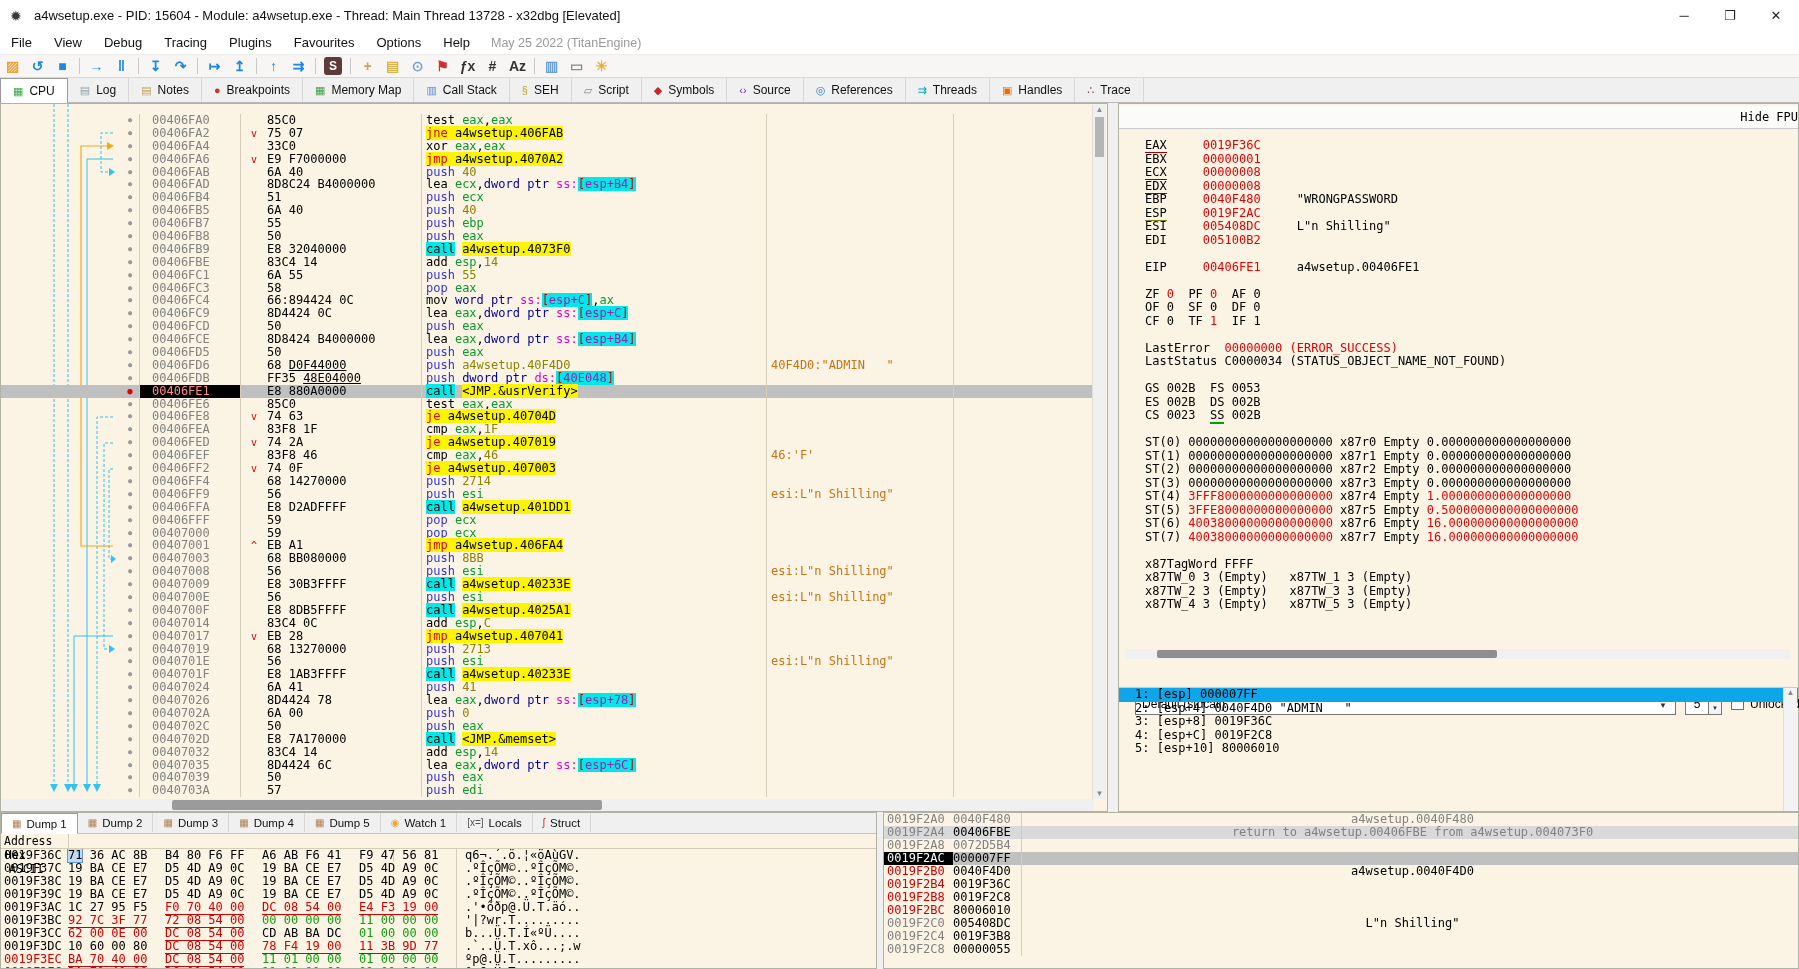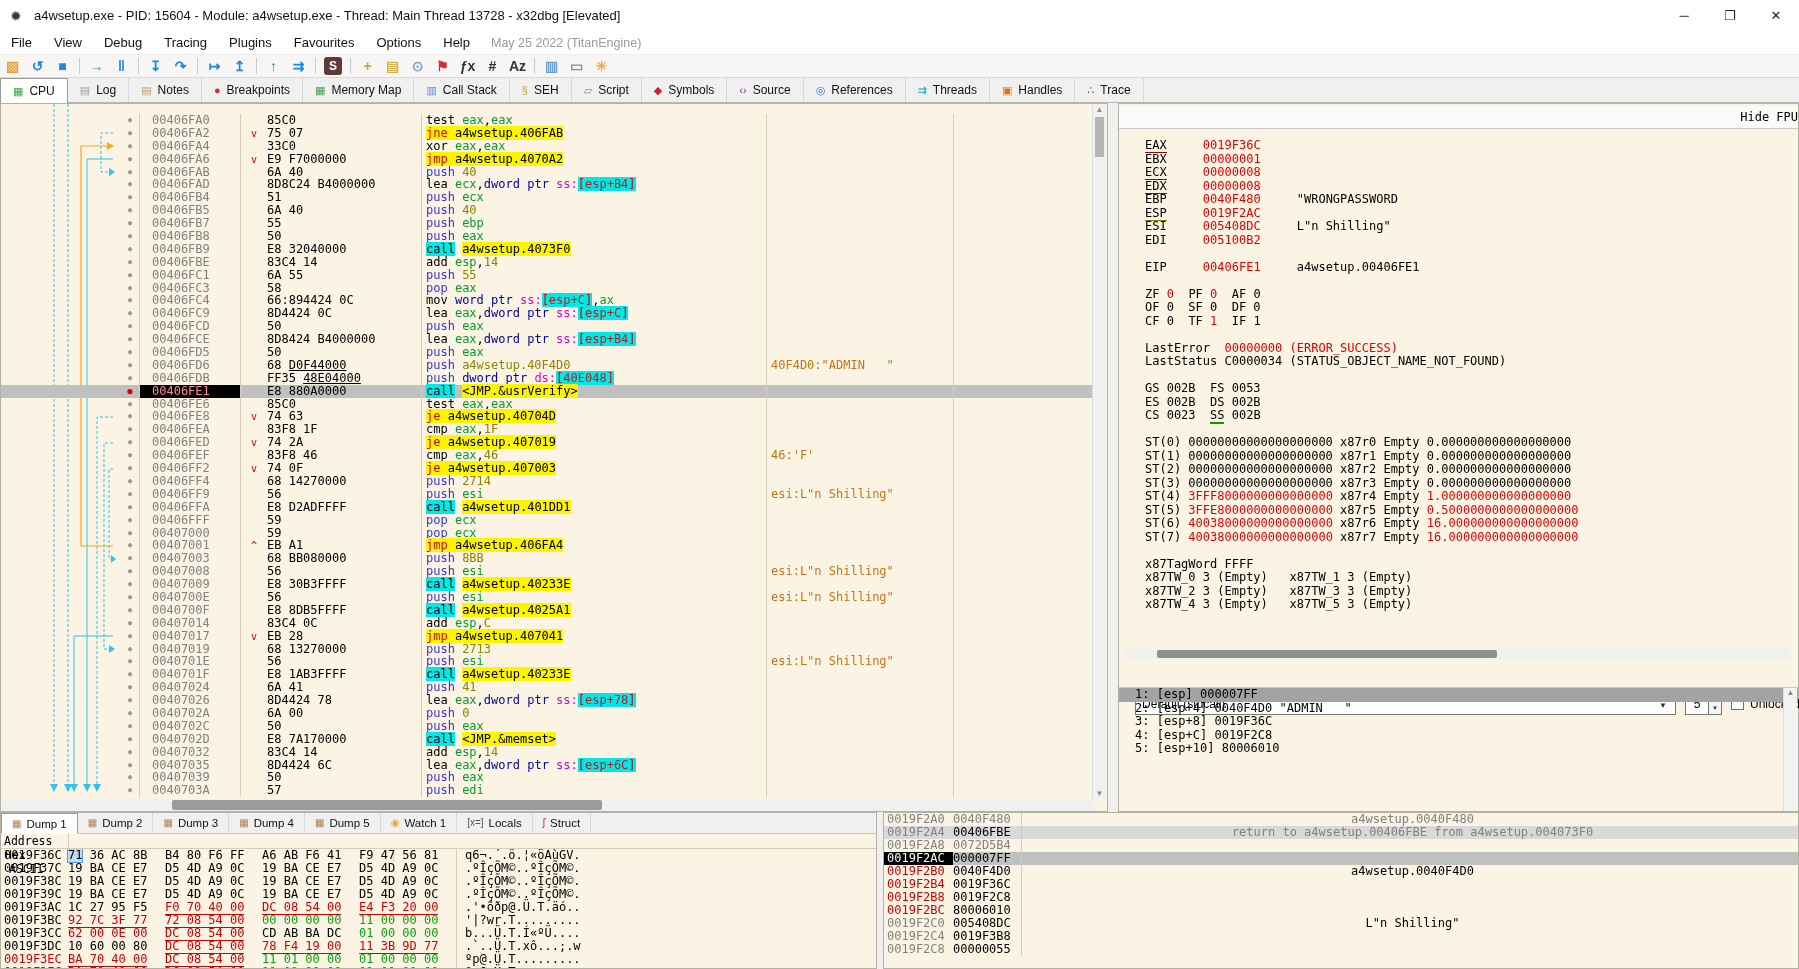--- a/index.html
+++ b/index.html
@@ -38,21 +38,21 @@
   .dsel .c-addr{background:#000;color:#ff8a8a;}
   .c-bytes{width:180px;flex:none;border-right:1px solid #d6ccba;}
   .jm{display:inline-block;width:26px;color:#e00000;text-align:center;font-size:10px;}
   .c-instr{width:340px;flex:none;padding-left:4px;}
   .c-cmt{width:182px;flex:none;border-left:1px solid #d6ccba;border-right:1px solid #d6ccba;
     padding-left:4px;color:#c97414;}
   
   .mn{color:#000}.mnp{color:#3434d6}.mnj{color:#e60000;background:#fcf400}
   .mnc{color:#000;background:#00e8e8}.tgt{color:#000;background:#fcf400}
   .reg{color:#089b2b}.num{color:#8f8300}.ptr{color:#0000a0}.seg{color:#e100e1}
-  .mem{color:#b91c1c;background:#00e8e8}.memb{color:#d10000;background:#00e8e8}.pl{color:#000}
+  .mem{color:#a21caf;background:#00e8e8}.memb{color:#d10000;background:#00e8e8}.pl{color:#000}
   .b{color:#000}.bu{color:#000;text-decoration:underline}
   #dis-hscroll{left:1px;top:695px;width:1092px;height:12px;background:#f0f0f0;}
   #dis-hthumb{left:170px;top:1px;width:430px;height:10px;background:#9b9b9b;border-radius:2px;}
   #dis-vscroll{right:1px;top:1px;width:13px;height:694px;background:#f0f0f0;border-left:1px solid #dedede;}
   #dis-vthumb{left:2px;top:12px;width:9px;height:40px;background:#b5b5b5;}
   .sbarrow{color:#8a8a8a;font-size:8px;text-align:center;width:100%;}
   
   #right{left:1118px;top:0;width:681px;height:709px;background:#fbf3e4;border:1px solid #b2b2a4;box-sizing:border-box;}
   #hidefpu{left:0;top:2px;width:679px;height:22px;background:#fbfbf9;border-bottom:1px solid #c9c9c9;
     text-align:right;font:12px/22px "DejaVu Sans Mono",monospace;color:#000;}
@@ -67,21 +67,21 @@
     font:12px/19px "Liberation Sans",sans-serif;padding-left:6px;color:#000;}
   #comboarrow{left:540px;top:8px;font-size:8px;color:#333;}
   #spin{left:566px;top:1px;width:24px;height:21px;background:#fff;border:1px solid #767676;box-sizing:border-box;
     font:12px/19px "Liberation Sans",sans-serif;text-align:center;}
   #spinbtns{left:590px;top:1px;width:13px;height:21px;border:1px solid #767676;border-left:none;background:#f4f4f4;
     box-sizing:border-box;font-size:6px;color:#333;text-align:center;line-height:9px;}
   #chk{left:612px;top:4px;width:13px;height:13px;background:#fff;border:1px solid #707070;box-sizing:border-box;}
   #chklabel{left:631px;top:4px;font-size:12px;color:#000;}
   #args{left:0;top:583px;width:679px;height:124px;border-top:1px solid #c9c9c9;overflow:hidden;}
   .arow{height:13.5px;font:12px/13.5px "DejaVu Sans Mono",monospace;white-space:pre;padding-left:16px;color:#000;}
-  .arow.sel{background:#a3a3a3;}
+  .arow.sel{background:#0ea5e9;}
   #args-sb{right:1px;top:584px;width:13px;height:123px;background:#f3f3f3;border-left:1px solid #dedede;}
   
   #bottom{left:0;top:812px;width:1799px;height:157px;background:#f0f0f0;}
   #dump{left:0;top:0;width:877px;height:157px;background:#fbf3e4;border:1px solid #b2b2a4;box-sizing:border-box;}
   #dtabs{left:0;top:0;width:875px;height:20px;background:#f0f0f0;border-bottom:1px solid #c4c4c4;display:flex;}
   .dtab{height:19px;display:flex;align-items:center;padding:0 10px;font-size:11.5px;color:#111;
     border-right:1px solid #d7d7d7;}
   .dtab .tic{margin-right:5px;font-size:10px;}
   .dtab.sel{background:#fff;border:1px solid #9c9c9c;border-bottom:1px solid #fff;}
   #dhead{left:0;top:21px;width:875px;height:14px;display:flex;font:11.5px/14px "DejaVu Sans Mono",monospace;
@@ -413,21 +413,21 @@
     <div id="dhead" class="abs">
       <span class="hc-a">Address</span>
       <span class="hc-h">Hex</span>
       <span class="hc-s">ASCII</span>
     </div>
     <div id="drows" class="abs">
         <div class="hrow"><span class="ha k">0019F36C</span><span class="hg"><span class="sb">71</span><span class="k"> 36 AC 8B</span></span><span class="hg"><span class="k">B4 80 F6 FF</span></span><span class="hg"><span class="k">A6 AB F6 41</span></span><span class="hg"><span class="k">F9 47 56 81</span></span><span class="hascii">q6¬.´.ö.¦«öAùGV.</span></div>
         <div class="hrow"><span class="ha k">0019F37C</span><span class="hg"><span class="k">19 BA CE E7</span></span><span class="hg"><span class="k">D5 4D A9 0C</span></span><span class="hg"><span class="k">19 BA CE E7</span></span><span class="hg"><span class="k">D5 4D A9 0C</span></span><span class="hascii">.ºÎçÕM©..ºÎçÕM©.</span></div>
         <div class="hrow"><span class="ha k">0019F38C</span><span class="hg"><span class="k">19 BA CE E7</span></span><span class="hg"><span class="k">D5 4D A9 0C</span></span><span class="hg"><span class="k">19 BA CE E7</span></span><span class="hg"><span class="k">D5 4D A9 0C</span></span><span class="hascii">.ºÎçÕM©..ºÎçÕM©.</span></div>
         <div class="hrow"><span class="ha k">0019F39C</span><span class="hg"><span class="k">19 BA CE E7</span></span><span class="hg"><span class="k">D5 4D A9 0C</span></span><span class="hg"><span class="k">19 BA CE E7</span></span><span class="hg"><span class="k">D5 4D A9 0C</span></span><span class="hascii">.ºÎçÕM©..ºÎçÕM©.</span></div>
-        <div class="hrow"><span class="ha k">0019F3AC</span><span class="hg"><span class="k">1C 27 95 F5</span></span><span class="hg"><span class="rdu">F0 70 40 00</span></span><span class="hg"><span class="rdu">DC 08 54 00</span></span><span class="hg"><span class="rdu">E4 F3 20 00</span></span><span class="hascii">.'•õðp@.Ü.T.äó..</span></div>
+        <div class="hrow"><span class="ha k">0019F3AC</span><span class="hg"><span class="k">1C 27 95 F5</span></span><span class="hg"><span class="rdu">F0 70 40 00</span></span><span class="hg"><span class="rdu">DC 08 54 00</span></span><span class="hg"><span class="rdu">E4 F3 19 00</span></span><span class="hascii">.'•õðp@.Ü.T.äó..</span></div>
         <div class="hrow"><span class="ha k">0019F3BC</span><span class="hg"><span class="rdu">92 7C 3F 77</span></span><span class="hg"><span class="rdu">72 08 54 00</span></span><span class="hg"><span class="gn">00 00 00 00</span></span><span class="hg"><span class="gn">11 00 00 00</span></span><span class="hascii">'|?wr.T.........</span></div>
         <div class="hrow"><span class="ha k">0019F3CC</span><span class="hg"><span class="rd">62 00 0E 00</span></span><span class="hg"><span class="rdu">DC 08 54 00</span></span><span class="hg"><span class="k">CD AB BA DC</span></span><span class="hg"><span class="gn">01 00 00 00</span></span><span class="hascii">b...Ü.T.Í«ºÜ....</span></div>
         <div class="hrow"><span class="ha k">0019F3DC</span><span class="hg"><span class="k">10 60 00 80</span></span><span class="hg"><span class="rdu">DC 08 54 00</span></span><span class="hg"><span class="rdu">78 F4 19 00</span></span><span class="hg"><span class="rdu">11 3B 9D 77</span></span><span class="hascii">.`..Ü.T.xô...;.w</span></div>
         <div class="hrow"><span class="ha rd">0019F3EC</span><span class="hg"><span class="rdu">BA 70 40 00</span></span><span class="hg"><span class="rdu">DC 08 54 00</span></span><span class="hg"><span class="gn">11 01 00 00</span></span><span class="hg"><span class="gn">01 00 00 00</span></span><span class="hascii">ºp@.Ü.T.........</span></div>
         <div class="hrow"><span class="ha rd">0019F3FC</span><span class="hg"><span class="rdu">BA 70 40 00</span></span><span class="hg"><span class="rdu">DC 08 54 00</span></span><span class="hg"><span class="gn">11 01 00 00</span></span><span class="hg"><span class="gn">01 00 00 00</span></span><span class="hascii">ºp@.Ü.T.........</span></div>
       </div>
   </div>
   <div id="stackp" class="abs">
       <div class="srow"><span class="sa g">0019F2A0</span><span class="sv g">0040F480</span><span class="sc g">a4wsetup.0040F480</span></div>
       <div class="srow bgrow"><span class="sa g">0019F2A4</span><span class="sv k">00406FBE</span><span class="sc g">return to a4wsetup.00406FBE from a4wsetup.004073F0</span></div>

